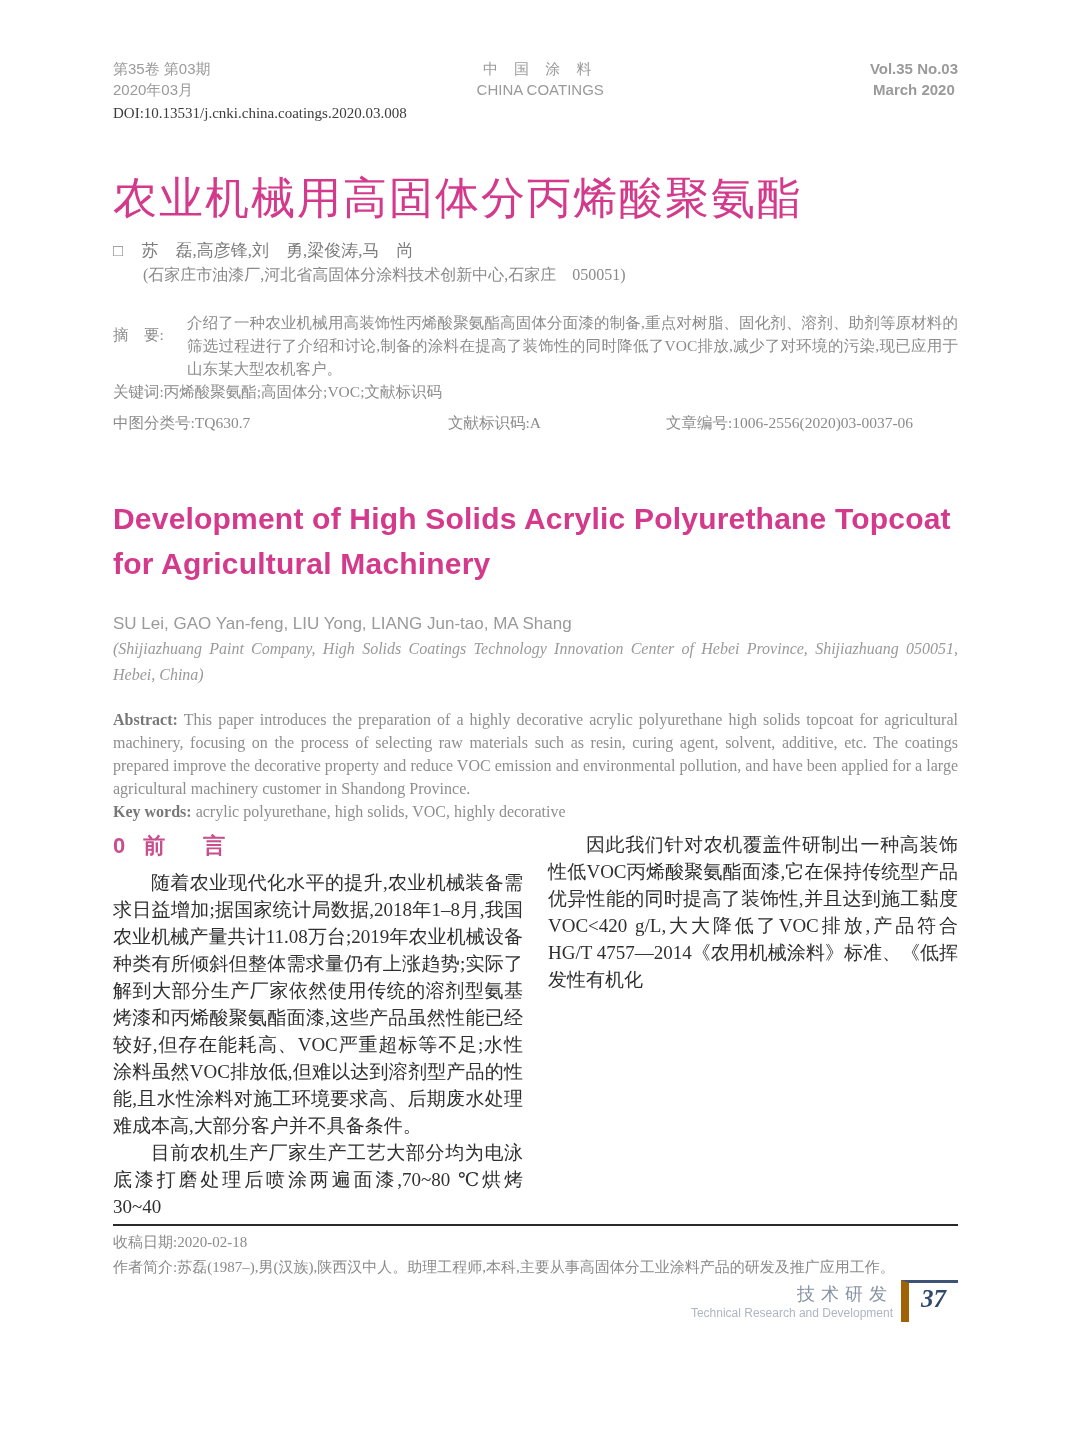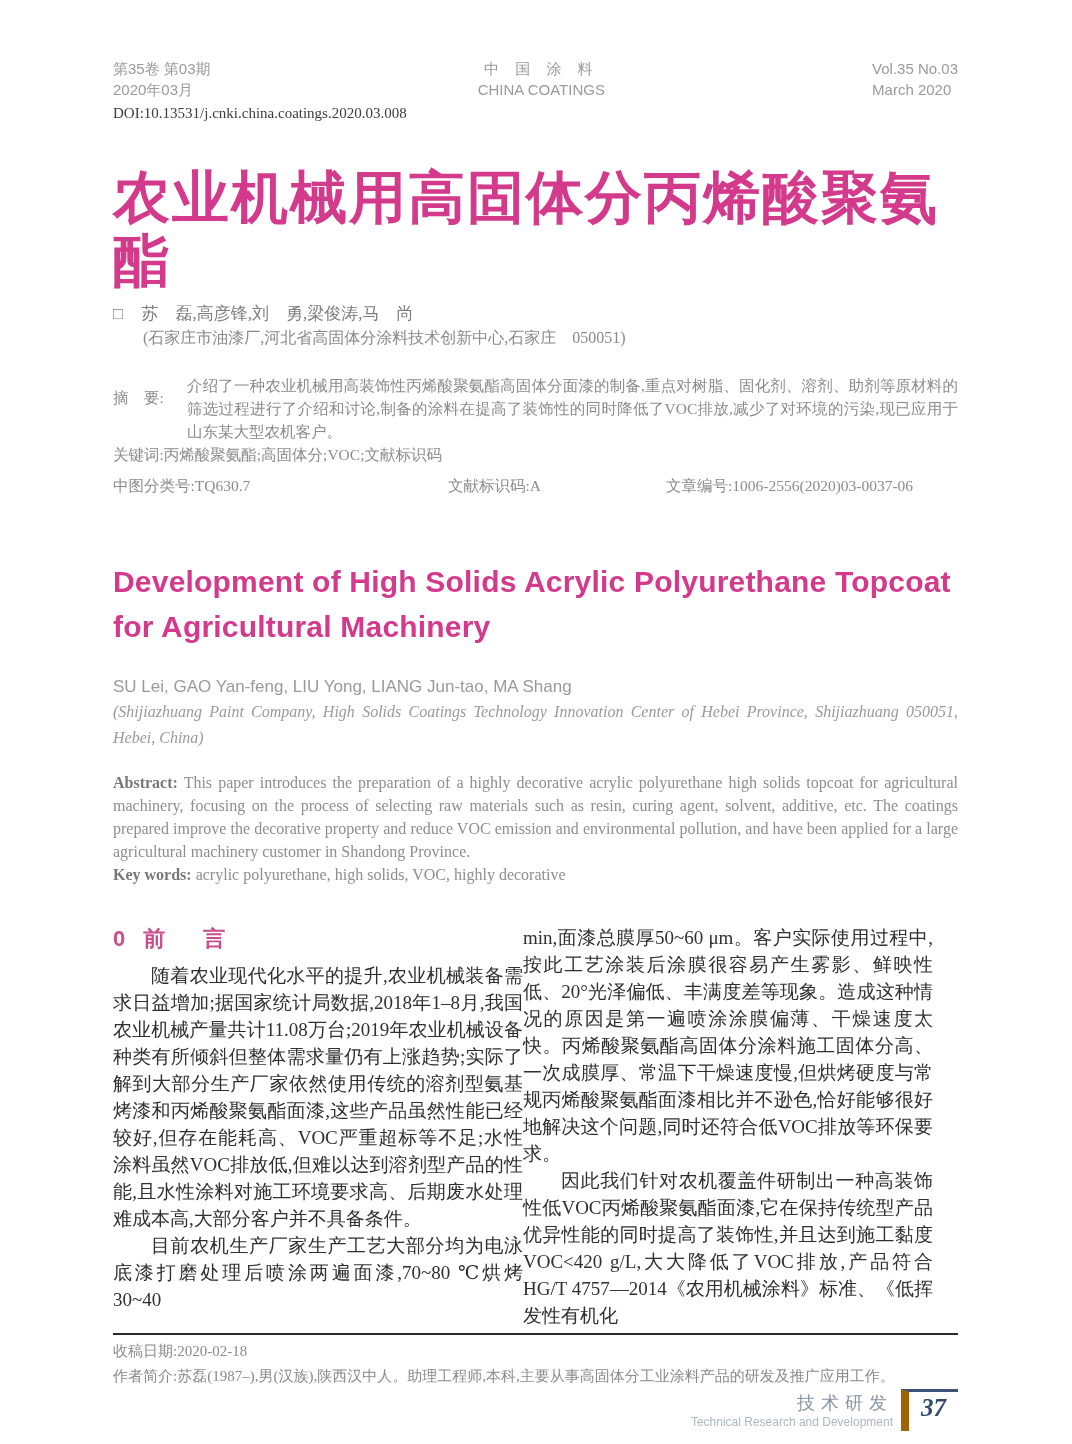--- a/index.html
+++ b/index.html
@@ -14,29 +14,29 @@
     width: 1072px; height: 1200px;
     padding: 58px 114px 20px 113px;
     display: flex; flex-direction: column;
   }
 
   
   .jheader { display: flex; justify-content: space-between; color: #9a9a9a;
     font-family: "Liberation Sans", sans-serif; font-size: 15px; line-height: 21px; }
   .jheader .col { white-space: nowrap; }
   .jheader .col.center { text-align: center; }
-  .jheader .col.right { text-align: left; }
+  .jheader .col.right { text-align: center; font-weight: bold; }
   .jheader .cn { letter-spacing: 6px; }
   .doi { margin-top: 4px; font-size: 15px; line-height: 18px; color: #3c3c3c;
     font-family: "Liberation Serif", serif; }
 
   
   .title-cn { margin-top: 44px; color: #d43a8c;
     font-family: "Liberation Sans", "DejaVu Sans", sans-serif;
-    font-weight: 700; font-size: 57px; line-height: 63px; letter-spacing: 2px; }
+    font-weight: 400; font-size: 44px; line-height: 63px; letter-spacing: 2px; }
   .byline { margin-top: 10px; font-size: 17px; line-height: 24px; color: #7d7d7d; }
   .byline .marker { margin-right: 14px; color: #8a8a8a; }
   .affil-cn { font-size: 16px; line-height: 24px; color: #8a8a8a; padding-left: 30px; }
 
   .bar-magenta { margin-top: 8px; height: 6px; background: #c0337c; }
 
   
   .abstract-cn { margin-top: 16px; position: relative; padding-left: 74px;
     font-size: 15.5px; line-height: 23px; color: #8b8b8b; text-align: justify; }
   .abstract-cn .label { position: absolute; left: 0; top: 12px; color: #8b8b8b; }
@@ -55,21 +55,21 @@
   .rule-thin-magenta { margin-top: 8px; height: 2px; background: #c0337c; }
 
   
   .abstract-en { margin-top: 12px; font-size: 16px; line-height: 23px; color: #8e8e8e;
     text-align: justify; }
   .abstract-en .blabel, .kw-en .blabel { font-weight: bold; color: #777; }
   .kw-en { font-size: 16px; line-height: 23px; color: #8e8e8e; }
   .rule-dark-magenta { margin-top: 8px; height: 4px; background: #9e2b6e; }
 
   
-  .columns { margin-top: 30px; display: flex; }
+  .columns { display: flex; gap: 25px; }
   .colm { width: 410px; }
   .sec-head { color: #c84e8c; font-family: "Liberation Sans", sans-serif;
     font-weight: bold; font-size: 22px; line-height: 30px; margin-bottom: 8px; }
   .sec-head .num { margin-right: 18px; }
   .sec-head .ttl { letter-spacing: 8px; }
   .bodyp { font-size: 19px; line-height: 27px; color: #2f2f2f; text-align: justify; }
   .bodyp.indent { text-indent: 2em; }
 
   
   .fn-rule { margin-top: 4px; border-top: 2px solid #2a2a2a; }
@@ -151,21 +151,20 @@
 
   <div class="columns">
     <div class="colm">
       <div class="sec-head">
         <span class="num">0</span><span class="ttl">前　言</span>
       </div>
       <p class="bodyp indent">随着农业现代化水平的提升,农业机械装备需求日益增加;据国家统计局数据,2018年1–8月,我国农业机械产量共计11.08万台;2019年农业机械设备种类有所倾斜但整体需求量仍有上涨趋势;实际了解到大部分生产厂家依然使用传统的溶剂型氨基烤漆和丙烯酸聚氨酯面漆,这些产品虽然性能已经较好,但存在能耗高、VOC严重超标等不足;水性涂料虽然VOC排放低,但难以达到溶剂型产品的性能,且水性涂料对施工环境要求高、后期废水处理难成本高,大部分客户并不具备条件。</p>
       <p class="bodyp indent">目前农机生产厂家生产工艺大部分均为电泳底漆打磨处理后喷涂两遍面漆,70~80 ℃烘烤30~40</p>
     </div>
     <div class="colm">
-      <p class="bodyp">min,面漆总膜厚50~60 μm。客户实际使用过程中,按此工艺涂装后涂膜很容易产生雾影、鲜映性低、20°光泽偏低、丰满度差等现象。造成这种情况的原因是第一遍喷涂涂膜偏薄、干燥速度太快。丙烯酸聚氨酯高固体分涂料施工固体分高、一次成膜厚、常温下干燥速度慢,但烘烤硬度与常规丙烯酸聚氨酯面漆相比并不逊色,恰好能够很好地解决这个问题,同时还符合低VOC排放等环保要求。</p>
       <p class="bodyp indent">因此我们针对农机覆盖件研制出一种高装饰性低VOC丙烯酸聚氨酯面漆,它在保持传统型产品优异性能的同时提高了装饰性,并且达到施工黏度VOC&lt;420 g/L,大大降低了VOC排放,产品符合HG/T 4757—2014《农用机械涂料》标准、《低挥发性有机化</p>
     </div>
   </div>
 
   <div class="fn-rule"></div>
   <div class="footnote">
     <div>收稿日期:2020-02-18</div>
     <div>作者简介:苏磊(1987–),男(汉族),陕西汉中人。助理工程师,本科,主要从事高固体分工业涂料产品的研发及推广应用工作。</div>
   </div>
 

